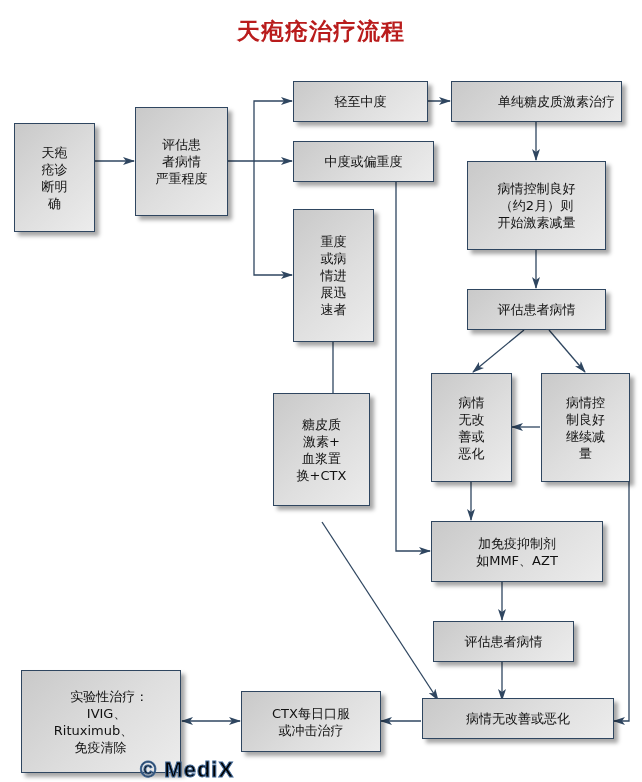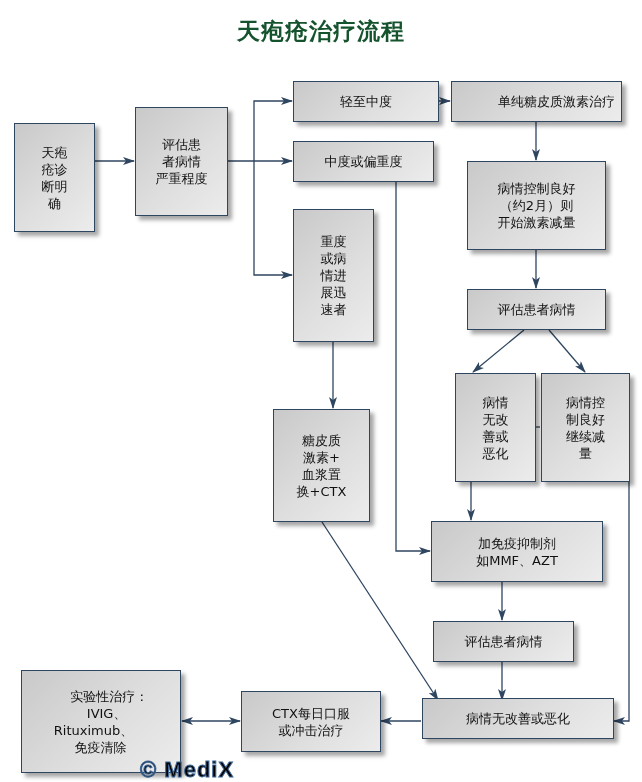--- a/index.html
+++ b/index.html
@@ -1,19 +1,19 @@
 <!DOCTYPE html>
 <html><head>
 <meta charset="utf-8">
 <style>
   html, body { margin: 0; padding: 0; background: #ffffff; }
   body { width: 642px; height: 782px; position: relative; overflow: hidden;
          font-family: "DejaVu Sans", "Liberation Sans", sans-serif; color: #111; }
   #title { position: absolute; left: 0; top: 16px; width: 642px; text-align: center;
-           font-size: 23px; font-weight: bold; letter-spacing: 1px; color: #14532d; }
+           font-size: 23px; font-weight: bold; letter-spacing: 1px; color: #b91c1c; }
   svg#links { position: absolute; left: 0; top: 0; }
   .box { position: absolute; box-sizing: border-box; border: 1.5px solid #2f4660;
          background: linear-gradient(135deg, #c9c9c9 0%, #dedede 55%, #ececec 100%);
          box-shadow: 4px 4px 4px rgba(0,0,0,0.35);
          display: flex; align-items: center; justify-content: center; text-align: center;
          font-size: 13px; line-height: 17px; color: #111; }
   .box span { display: block; white-space: pre-line; }
   .box.left-text span { text-align: left; }
   #watermark { position: absolute; left: 140px; top: 757px; font-size: 22px; font-weight: bold;
                color: #000000; font-family: "Liberation Sans", sans-serif;
@@ -60,21 +60,21 @@
   <span>天疱
 疮诊
 断明
 确</span>
 </div>
 <div class="box" style="left:135px;top:107px;width:93px;height:109px;">
   <span>评估患
 者病情
 严重程度</span>
 </div>
-<div class="box" style="left:293px;top:81px;width:146px;height:41px;">
+<div class="box" style="left:293px;top:81px;width:135px;height:41px;">
   <span>轻至中度</span>
 </div>
 <div class="box" style="left:293px;top:141px;width:141px;height:41px;align-items:center;">
   <span>中度或偏重度</span>
 </div>
 <div class="box" style="left:293px;top:209px;width:81px;height:133px;">
   <span>重度
 或病
 情进
 展迅
@@ -84,33 +84,33 @@
   <span>单纯糖皮质激素治疗</span>
 </div>
 <div class="box" style="left:467px;top:161px;width:139px;height:89px;">
   <span>病情控制良好
 （约2月）则
 开始激素减量</span>
 </div>
 <div class="box" style="left:467px;top:289px;width:139px;height:41px;">
   <span>评估患者病情</span>
 </div>
-<div class="box" style="left:431px;top:373px;width:81px;height:109px;margin-left:24px;">
+<div class="box" style="left:431px;top:373px;width:81px;height:109px;">
   <span>病情
 无改
 善或
 恶化</span>
 </div>
 <div class="box" style="left:541px;top:373px;width:89px;height:109px;">
   <span>病情控
 制良好
 继续减
 量</span>
 </div>
-<div class="box" style="left:273px;top:409px;width:97px;height:113px;">
+<div class="box" style="left:273px;top:393px;width:97px;height:113px;">
   <span>糖皮质
 激素+
 血浆置
 换+CTX</span>
 </div>
 <div class="box" style="left:431px;top:521px;width:172px;height:61px;">
   <span>加免疫抑制剂
 如MMF、AZT</span>
 </div>
 <div class="box" style="left:433px;top:621px;width:141px;height:41px;">

